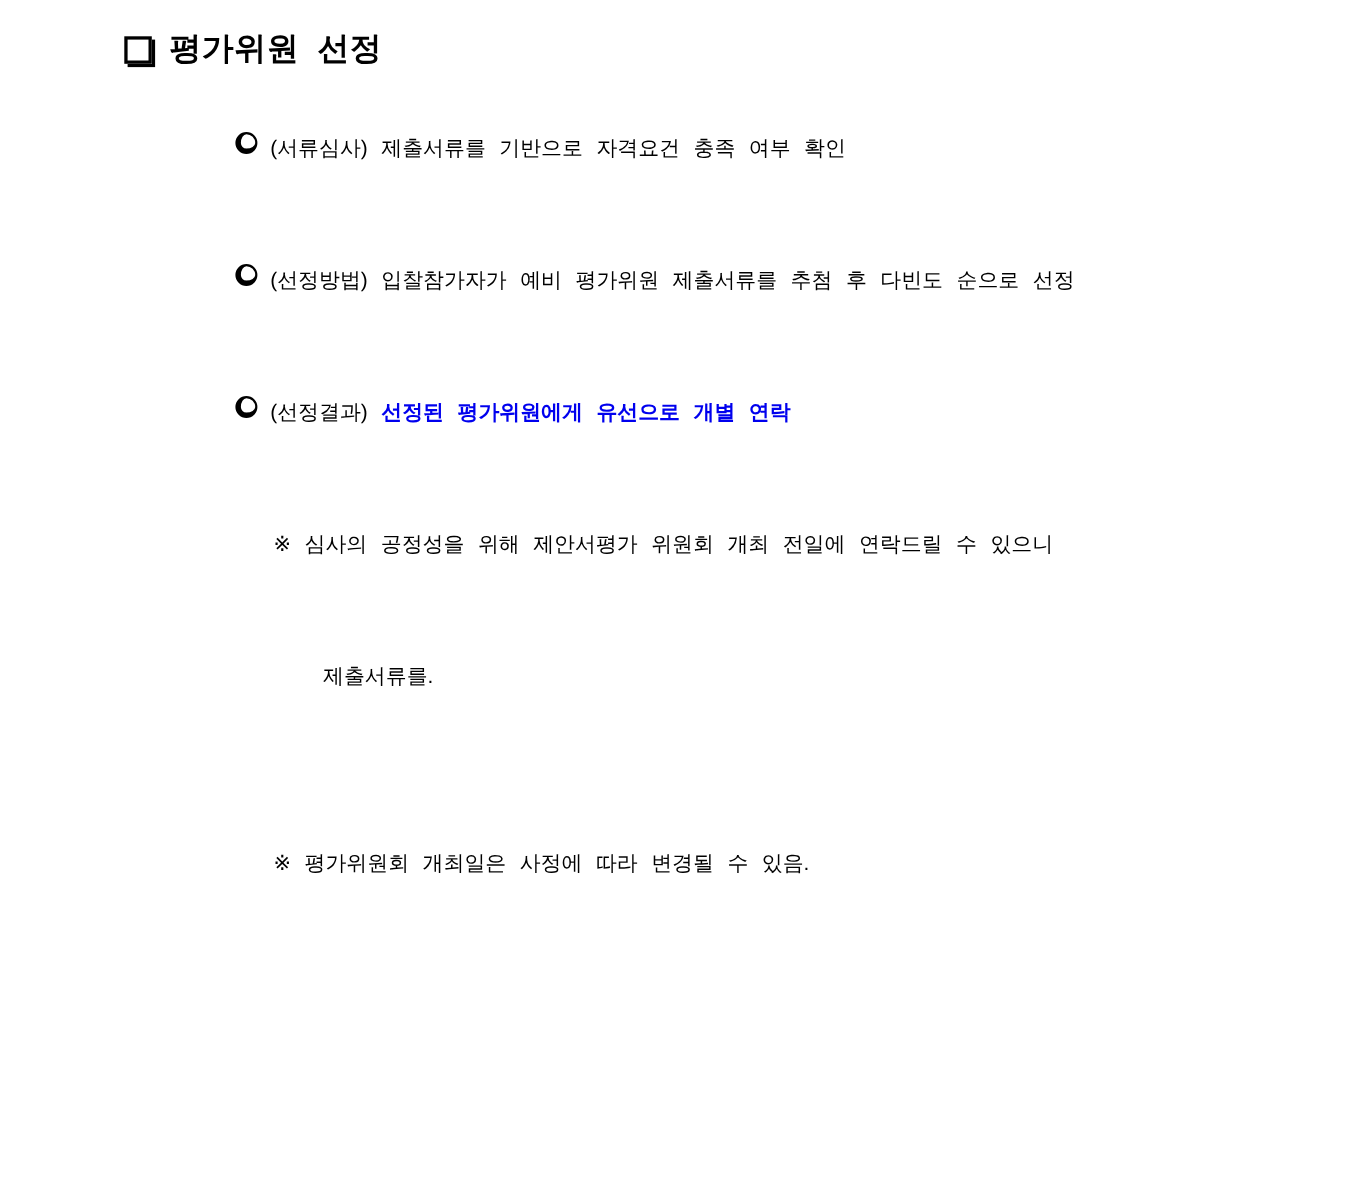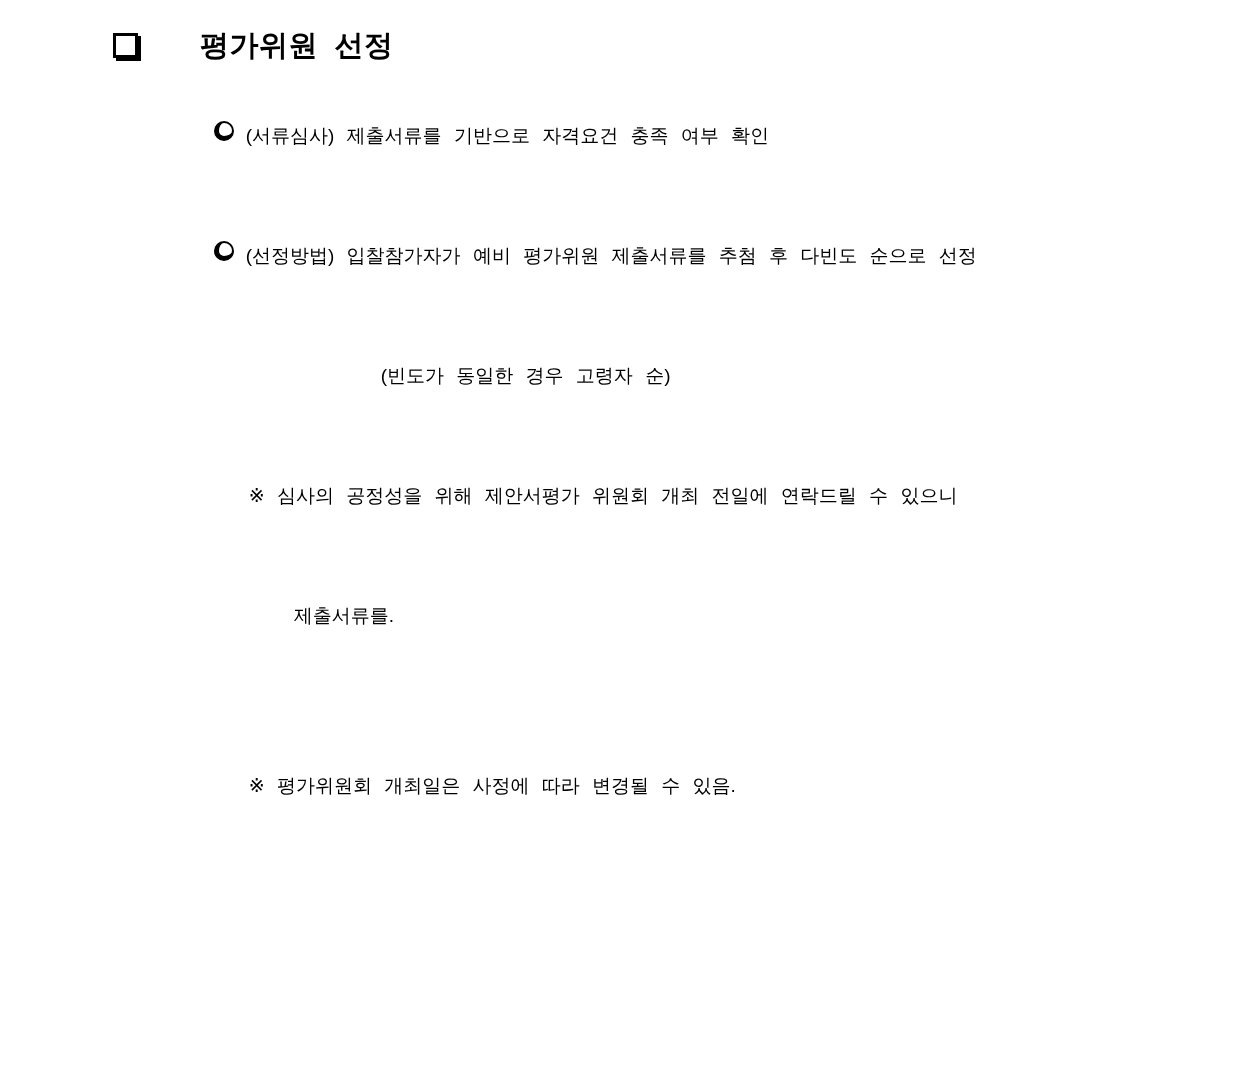--- a/index.html
+++ b/index.html
@@ -17,21 +17,20 @@
   .heading {
     margin: 0 0 10px 113px;
     font-size: 29px;
     font-weight: bold;
     line-height: 42px;
     letter-spacing: 0.5px;
     word-spacing: 8px;
     white-space: pre;
     display: flex;
     align-items: center;
-    gap: 46px;
   }
   .sq-icon {
     display: inline-block;
     width: 19px;
     height: 19px;
     border: 3px solid #000;
     box-shadow: 3px 3px 0 0 #000;
     margin-right: 16px;
     flex: 0 0 auto;
   }
@@ -71,22 +70,22 @@
     <div class="heading">
       <span class="sq-icon"></span>
       <span>평가위원 선정</span>
     </div>
     <div class="line li-bullet">
       <span class="o-icon"></span><span>(서류심사) 제출서류를 기반으로 자격요건 충족 여부 확인</span>
     </div>
     <div class="line li-bullet">
       <span class="o-icon"></span><span>(선정방법) 입찰참가자가 예비 평가위원 제출서류를 추첨 후 다빈도 순으로 선정</span>
     </div>
-    <div class="line li-cont-method">
-      <span>(빈도가 동일한 경우 고령자 순)</span>
+    <div class="line li-bullet">
+      <span class="o-icon"></span><span>(선정결과) </span><span class="blue-bold">선정된 평가위원에게 유선으로 개별 연락</span>
     </div>
     <div class="line li-note">
       <span>※ 심사의 공정성을 위해 제안서평가 위원회 개최 전일에 연락드릴 수 있으니</span>
     </div>
     <div class="line li-cont-deep">
       <span>제출서류를.</span>
     </div>
   </div>
 
   <div class="sec sec2">

